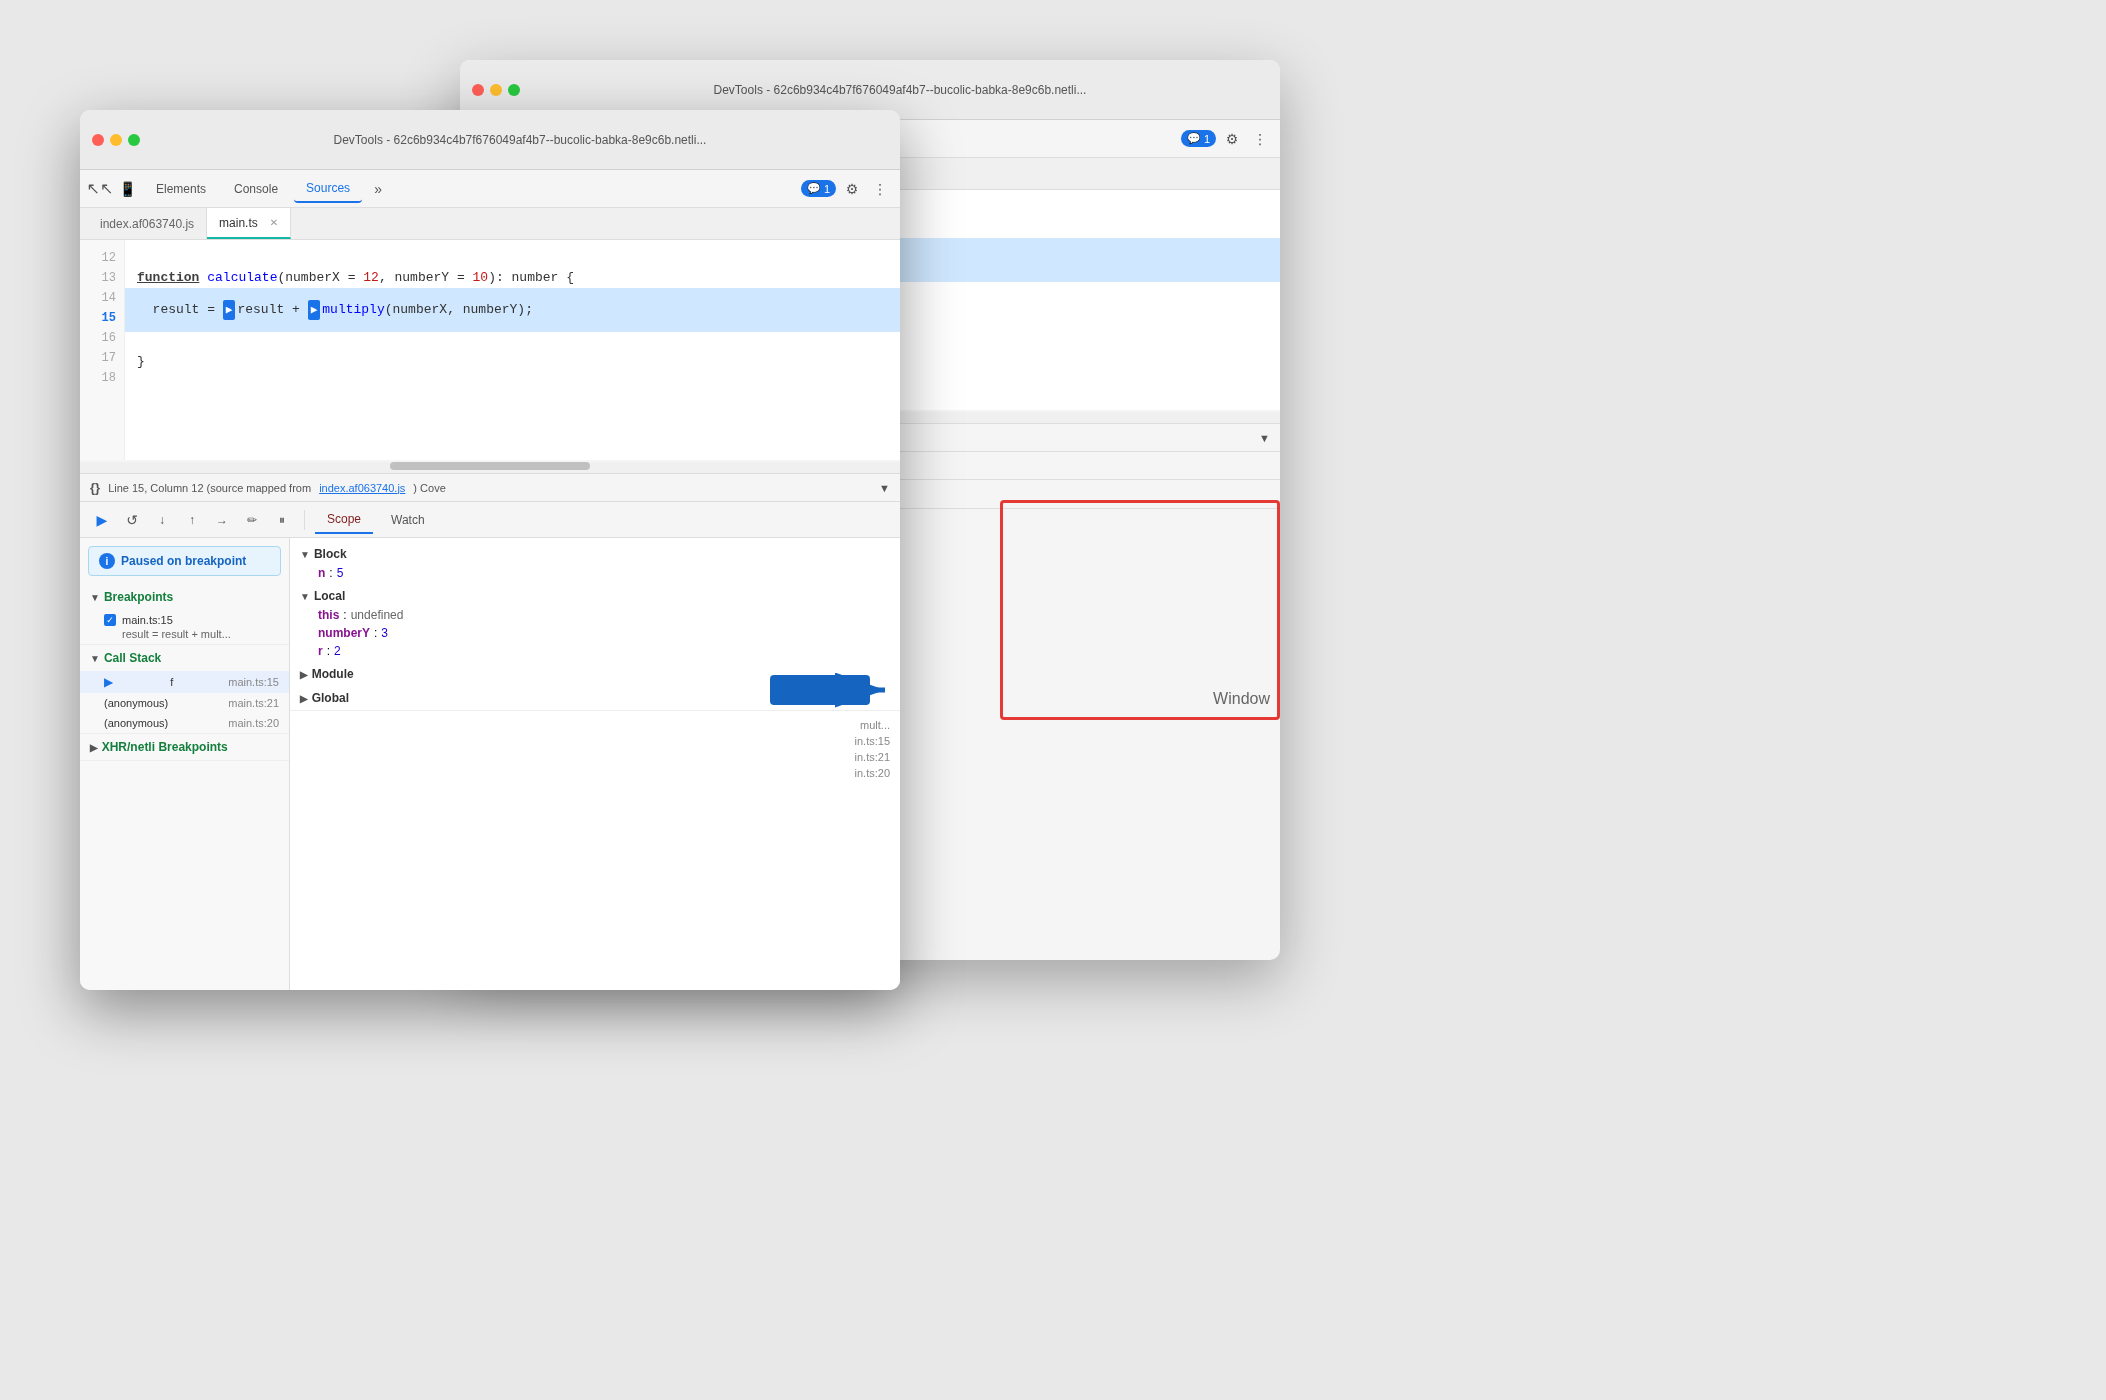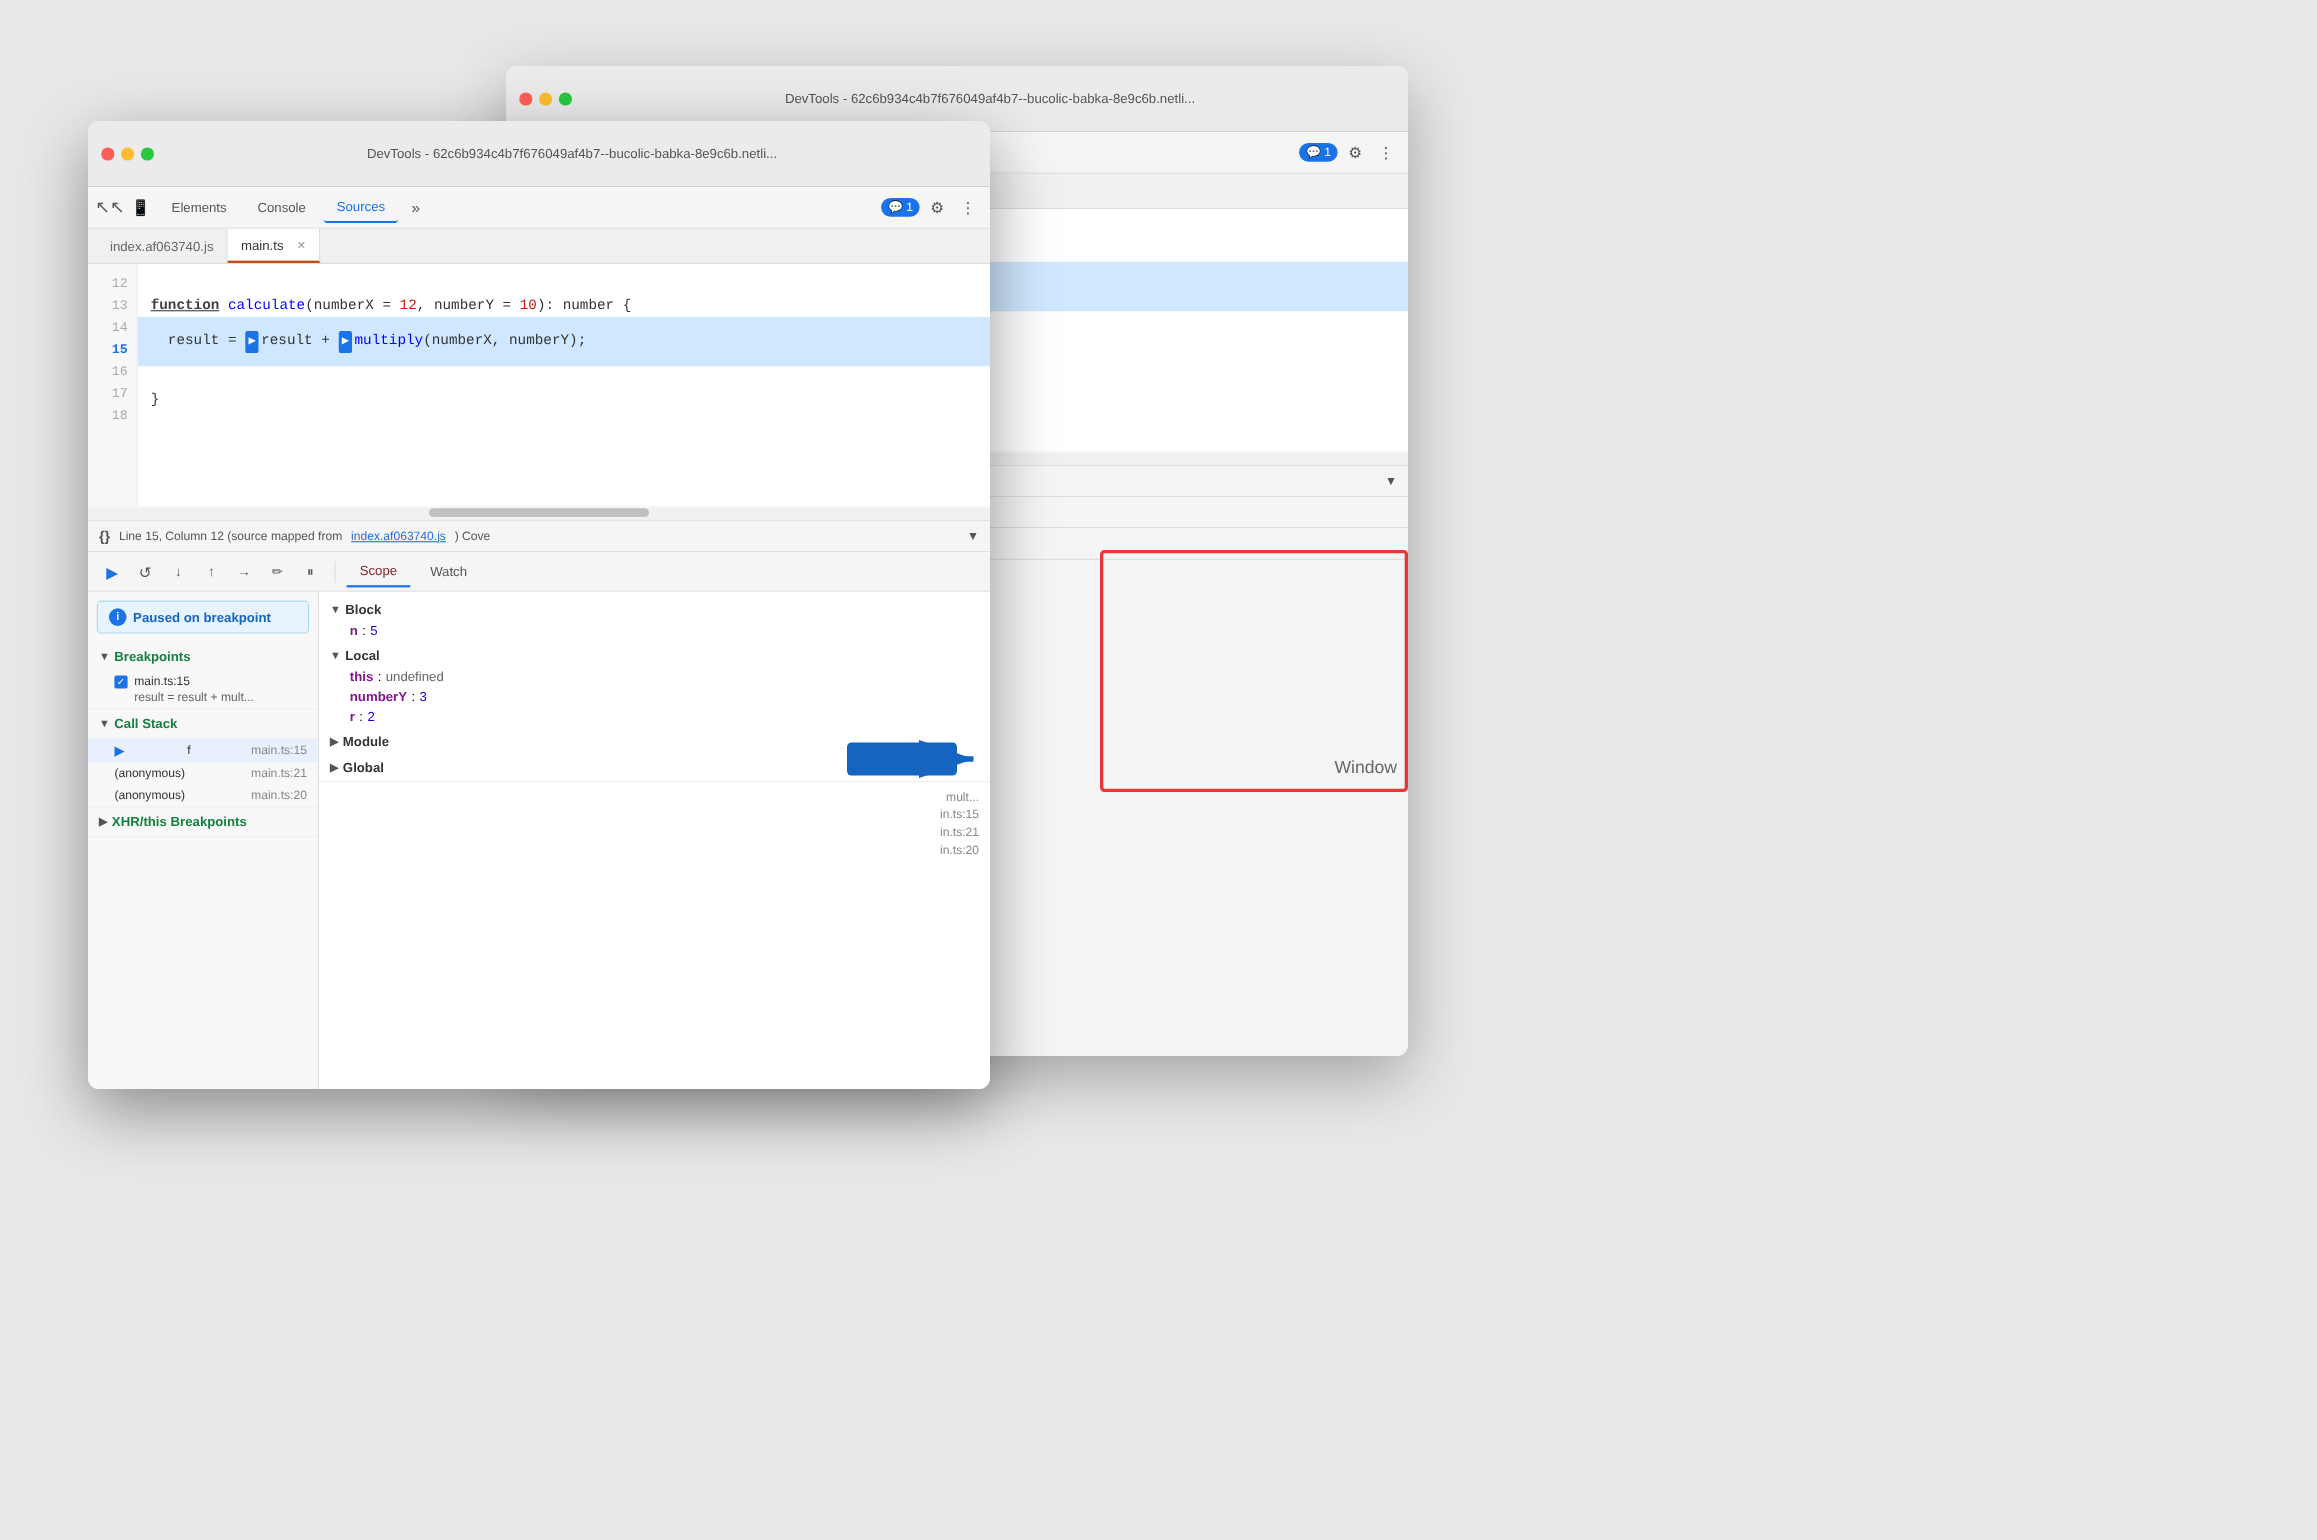--- a/index.html
+++ b/index.html
@@ -143,21 +143,21 @@
       font-size: 12px;
       color: #666;
       cursor: pointer;
       gap: 6px;
       border-right: 1px solid #ddd;
     }
 
     .file-tab.active {
       background: white;
       color: #333;
-      border-bottom: 2px solid #c2410c;
+      border-bottom: 2px solid #14b8a6;
       gap: 12px;
     }
 
     .file-tab-close {
       font-size: 10px;
       color: #999;
       cursor: pointer;
     }
 
     
@@ -703,21 +703,21 @@
         </div>
         <div class="call-stack-item">
           <span class="call-stack-name">(anonymous)</span>
           <span class="call-stack-loc">main.ts:20</span>
         </div>
       </div>
 
       <div class="sidebar-section">
         <div class="sidebar-section-header">
           <span class="triangle triangle-right"></span>
-          <span>XHR/this Breakpoints</span>
+          <span>XHR/netli Breakpoints</span>
         </div>
       </div>
     </div>
 
     <div class="scope-panel">
       <div class="scope-content">
         <div class="scope-group">
           <div class="scope-group-header">
             <span class="triangle triangle-down"></span>
             <span>Block</span>

